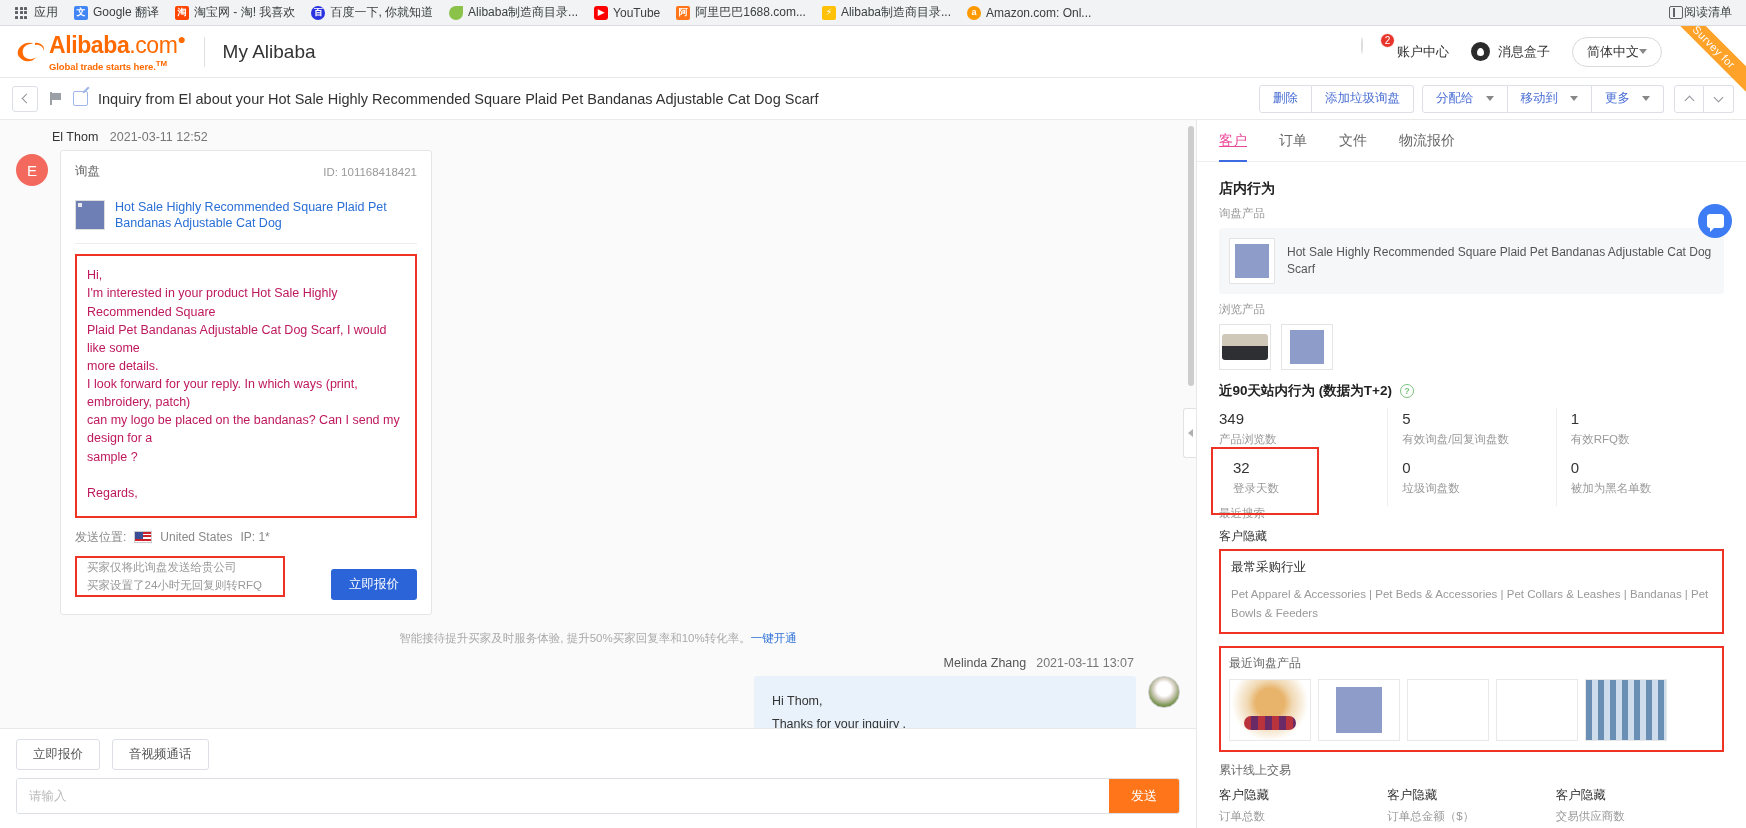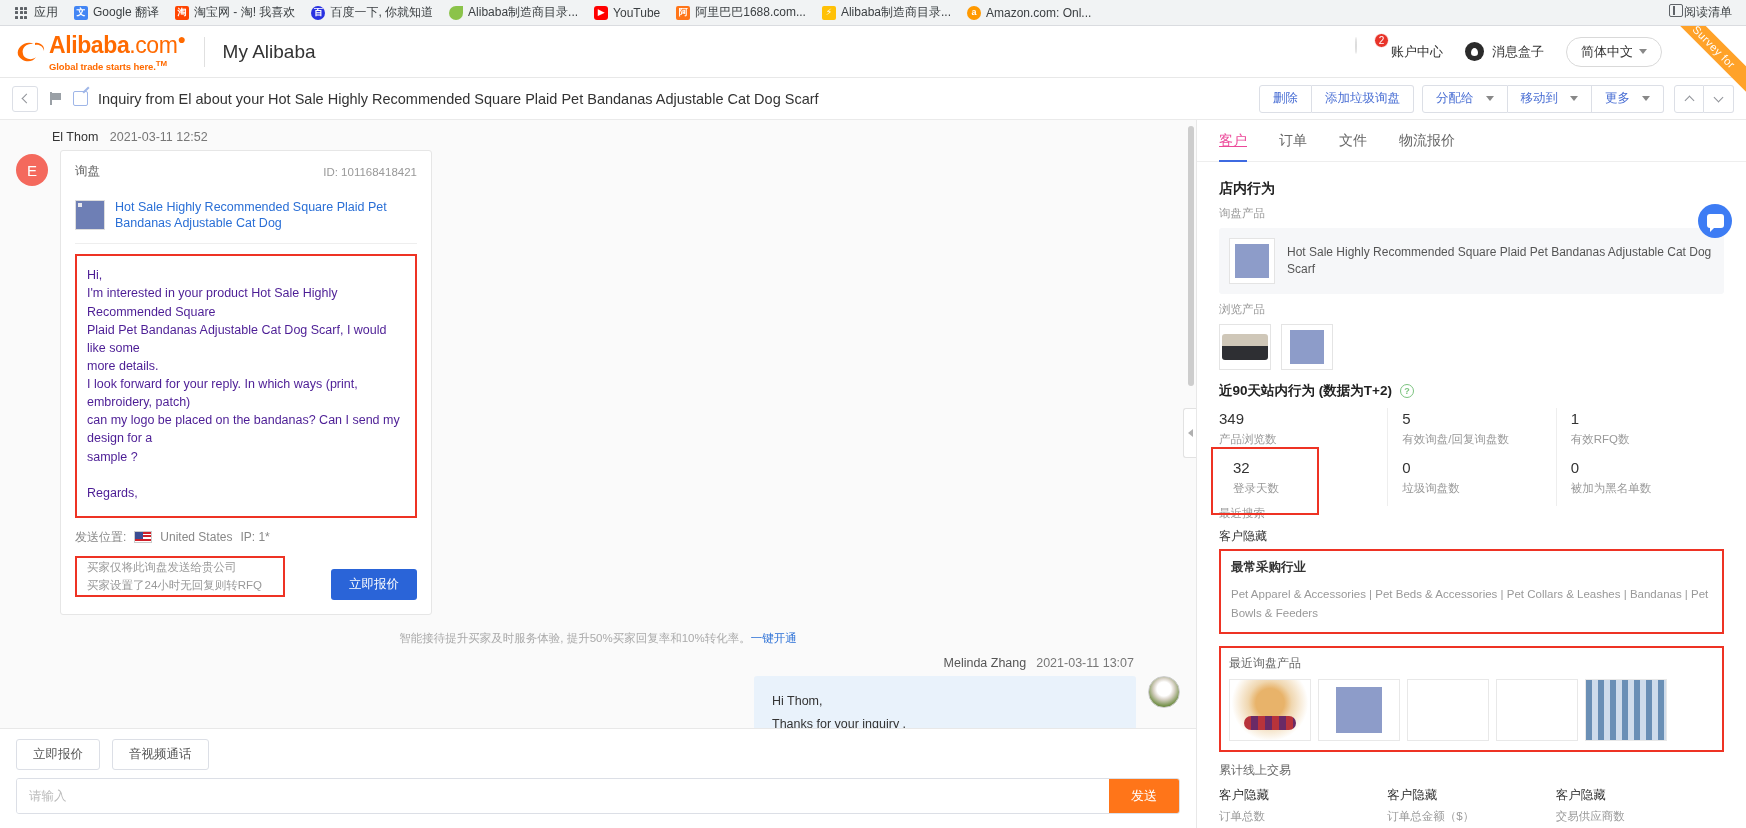--- a/index.html
+++ b/index.html
@@ -22,21 +22,21 @@
     display: flex; align-items: center; justify-content: center;
     font-size: 9px; color: #fff; font-weight: bold; line-height: 1;
   }
   .bm-label { font-size: 12px; }
   .grid-ico {
     display: grid; grid-template-columns: repeat(3, 3px); grid-template-rows: repeat(3, 3px);
     gap: 1.5px; width: 14px;
   }
   .grid-ico i { background: #5f6368; width: 3px; height: 3px; border-radius: 0.5px; display: block; }
   #bm-spacer { flex: 1; }
-  #reading-list { display: flex; gap: 1px; padding-right: 6px; color: #3c4043; margin-left: 36px; }
+  #reading-list { display: flex; align-items: center; gap: 1px; padding-right: 6px; color: #3c4043; margin-left: 36px; }
   .rl-ico { width: 14px; height: 13px; border: 1.5px solid #5f6368; border-radius: 2px; position: relative; }
   .rl-ico::after { content:''; position:absolute; left:3px; top:1px; bottom:1px; width:1.5px; background:#5f6368; }
 
   
   #ali-header {
     height: 52px; background: #fff; border-bottom: 1px solid #e8e8e8;
     display: flex; align-items: center; padding: 0 14px; position: relative;
   }
   #logo-block { display: flex; align-items: center; gap: 0; }
   .logo-swirl {
@@ -64,21 +64,21 @@
     font-size: 10px; min-width: 15px; height: 15px; border-radius: 8px;
     display: flex; align-items: center; justify-content: center; border: 1.5px solid #fff;
   }
   .msg-ico {
     width: 19px; height: 19px; border-radius: 50%; background: #2b2b2b;
     display: flex; align-items: center; justify-content: center;
   }
   .msg-ico::after { content:''; width: 7px; height: 8px; background:#fff; border-radius: 50% 50% 50% 50%/ 60% 60% 40% 40%; }
   #lang-select {
     border: 1px solid #d9d9d9; border-radius: 15px; padding: 5px 14px;
-    font-size: 13px; color: #333; display: flex; align-items: center; gap: 6px;
+    font-size: 13px; color: #333; display: flex; align-items: center; 
   }
   .caret-d { width:0; height:0; border-left:4px solid transparent; border-right:4px solid transparent; border-top:5px solid #888; }
 
   #survey-ribbon {
     position: absolute; right: 0; top: 0; width: 74px; height: 74px; overflow: hidden;
   }
   #survey-ribbon .rb {
     position: absolute; right: -28px; top: 12px; width: 120px;
     background: #ffa229; color: #fff; font-size: 11px; text-align: center;
     transform: rotate(45deg); padding: 3px 0; letter-spacing: .5px;
@@ -153,21 +153,21 @@
     display: flex; gap: 10px; padding: 12px 0 12px 0; border-bottom: 1px solid #eee; margin-top: 8px;
   }
   .prod-thumb {
     width: 30px; height: 30px; flex: 0 0 30px; background: #6e7fb5; border: 1px solid #ddd;
     position: relative;
   }
   .prod-thumb::before { content:''; position:absolute; left:2px; top:2px; width:4px; height:4px; background:#e8e8ee; }
   .prod-link { font-size: 12.5px; color: #2a6fd6; line-height: 1.25; }
   .body-box {
     border: 2px solid #ee3324; padding: 10px 10px 14px 10px; margin-top: 10px;
-    font-size: 12.5px; color: #4c1d95; line-height: 1.45;
+    font-size: 12.5px; color: #be185d; line-height: 1.45;
   }
   .body-box p { margin-bottom: 0; }
   .body-box .gap { height: 18px; }
   .loc-row { display: flex; align-items: center; gap: 8px; font-size: 12px; color: #888; margin-top: 11px; }
   .flag-us {
     width: 18px; height: 12px; flex: 0 0 18px; position: relative; overflow: hidden;
     background: repeating-linear-gradient(to bottom, #cf2029 0, #cf2029 1.7px, #fff 1.7px, #fff 3.4px);
     border: .5px solid #ccc;
   }
   .flag-us::after { content:''; position:absolute; left:0; top:0; width:8px; height:7px; background:#3b4d93; }
@@ -292,21 +292,21 @@
   .stat-v { font-size: 15px; color: #333; }
   .stat-l { font-size: 11.5px; color: #999; margin-top: 4px; line-height: 1.4; }
   .divline { border-left: 1px solid #eee; }
   .stat-box-red { position: relative; }
   #red-box-login {
     position: absolute; left: -8px; top: -10px; width: 108px; height: 68px;
     border: 2px solid #ee3324; pointer-events: none;
   }
   .hidden-lbl { font-size: 12px; color: #333; margin-top: 2px; }
   .ind-box { border: 2px solid #ee3324; padding: 8px 10px 10px 10px; margin-top: 4px; }
-  .ind-title { font-size: 12.5px; color: #333; font-weight: bold; }
+  .ind-title { font-size: 12.5px; color: #333; font-weight: normal; }
   .ind-text { font-size: 11.5px; color: #999; line-height: 1.6; margin-top: 9px; }
   .recent-box { border: 2px solid #ee3324; padding: 7px 8px 9px 8px; margin-top: 12px; }
   .recent-title { font-size: 12px; color: #666; }
   .recent-row { display: flex; gap: 7px; margin-top: 7px; }
   .rec-thumb {
     width: 82px; height: 62px; border: 1px solid #e8e8e8; background: #fff; overflow: hidden;
     display: flex; align-items: center; justify-content: center; flex: 0 0 82px;
   }
   .rc1 { background: radial-gradient(circle at 50% 38%, #e8b36a 0 26%, #f0d7b0 40%, #fff 70%); }
   .rc1::after { content:''; display:block; width:52px; height:14px; background: repeating-linear-gradient(90deg,#b8333b 0 7px,#6a2a66 7px 14px); border-radius:7px; margin-top:26px; }

